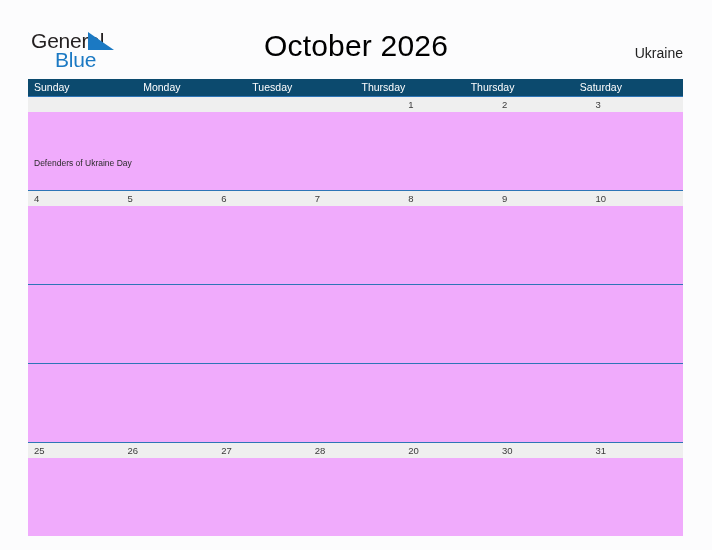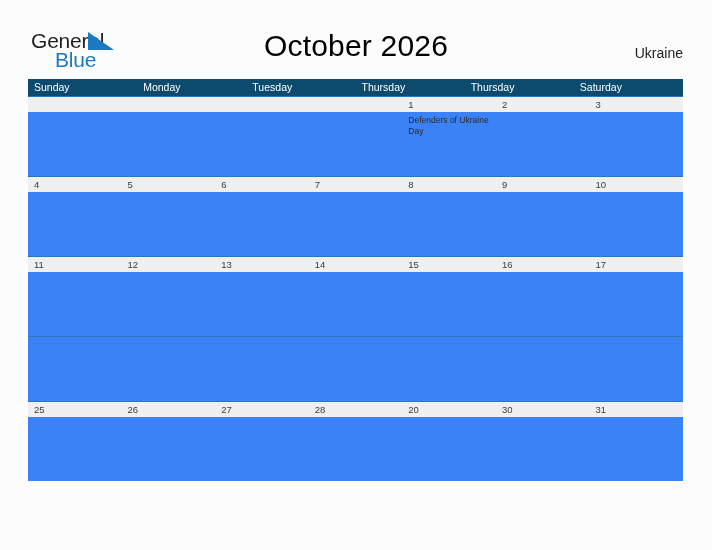--- a/index.html
+++ b/index.html
@@ -127,22 +127,23 @@
     font-size: 9.5px;
     color: #3b3b3b;
     line-height: 15px;
     padding-left: 6px;
     box-sizing: border-box;
     font-family: "Liberation Sans", sans-serif;
   }
   .body-row {
     display: flex;
     width: 655px;
-    height: 64px;
-    background: #3b82f6;
+    height: 78px;
+    background: #f0abfc;
+    flex-direction: column;
   }
   .body-cell {
     flex: 1 1 0;
     box-sizing: border-box;
     padding: 3px 6px 0 6px;
     font-size: 8.5px;
     line-height: 11px;
     color: #2b2b2b;
     font-family: "Liberation Sans", sans-serif;
   }
@@ -222,29 +223,20 @@
         <div class="body-cell"><span class="event"></span></div>
         <div class="body-cell"><span class="event"></span></div>
         <div class="body-cell"><span class="event"></span></div>
         <div class="body-cell"><span class="event"></span></div>
         <div class="body-cell"><span class="event"></span></div>
         <div class="body-cell"><span class="event"></span></div>
       </div>
     </div>
 
     <div class="week">
-      <div class="num-row">
-        <div class="num-cell">11</div>
-        <div class="num-cell">12</div>
-        <div class="num-cell">13</div>
-        <div class="num-cell">14</div>
-        <div class="num-cell">15</div>
-        <div class="num-cell">16</div>
-        <div class="num-cell">17</div>
-      </div>
       <div class="body-row">
         <div class="body-cell"><span class="event"></span></div>
         <div class="body-cell"><span class="event"></span></div>
         <div class="body-cell"><span class="event"></span></div>
         <div class="body-cell"><span class="event"></span></div>
         <div class="body-cell"><span class="event"></span></div>
         <div class="body-cell"><span class="event"></span></div>
         <div class="body-cell"><span class="event"></span></div>
       </div>
     </div>

